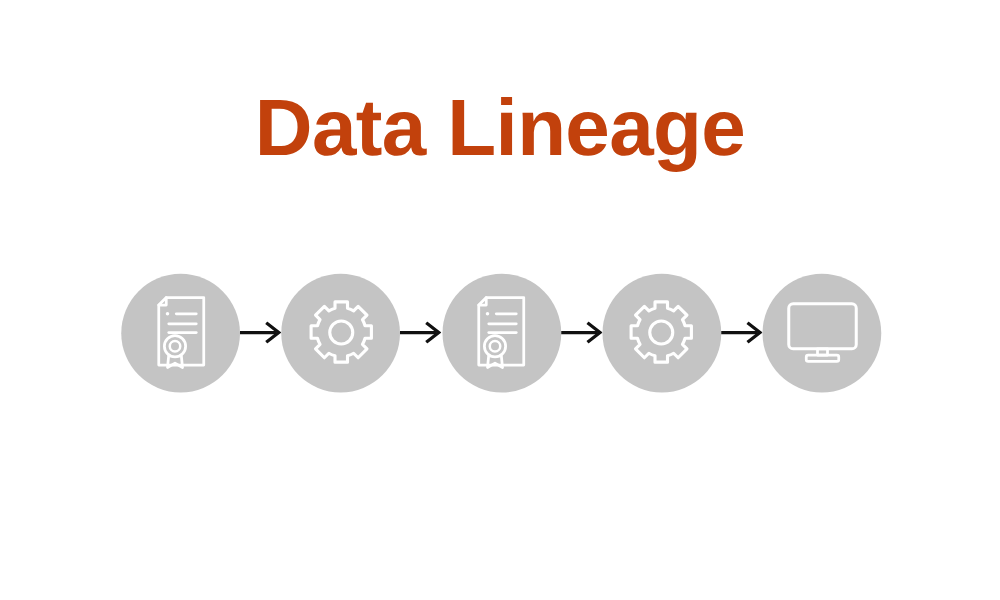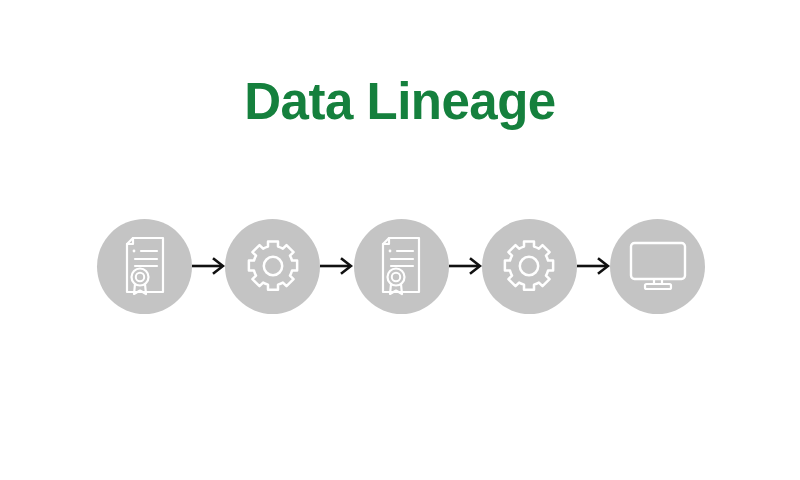--- a/index.html
+++ b/index.html
@@ -20,24 +20,24 @@
     height: 480px;
     background: #ffffff;
   }
   .page-title {
     position: absolute;
     top: 72px;
     left: 0;
     width: 800px;
     text-align: center;
     font-family: "Liberation Sans", sans-serif;
-    font-size: 51px;
+    font-size: 64px;
     font-weight: bold;
     letter-spacing: -0.5px;
-    color: #15803d;
+    color: #c2410c;
     line-height: 60px;
     white-space: nowrap;
   }
   .flow {
     position: absolute;
     top: 218px;
     left: 97px;
     width: 608px;
     height: 96px;
     display: flex;

